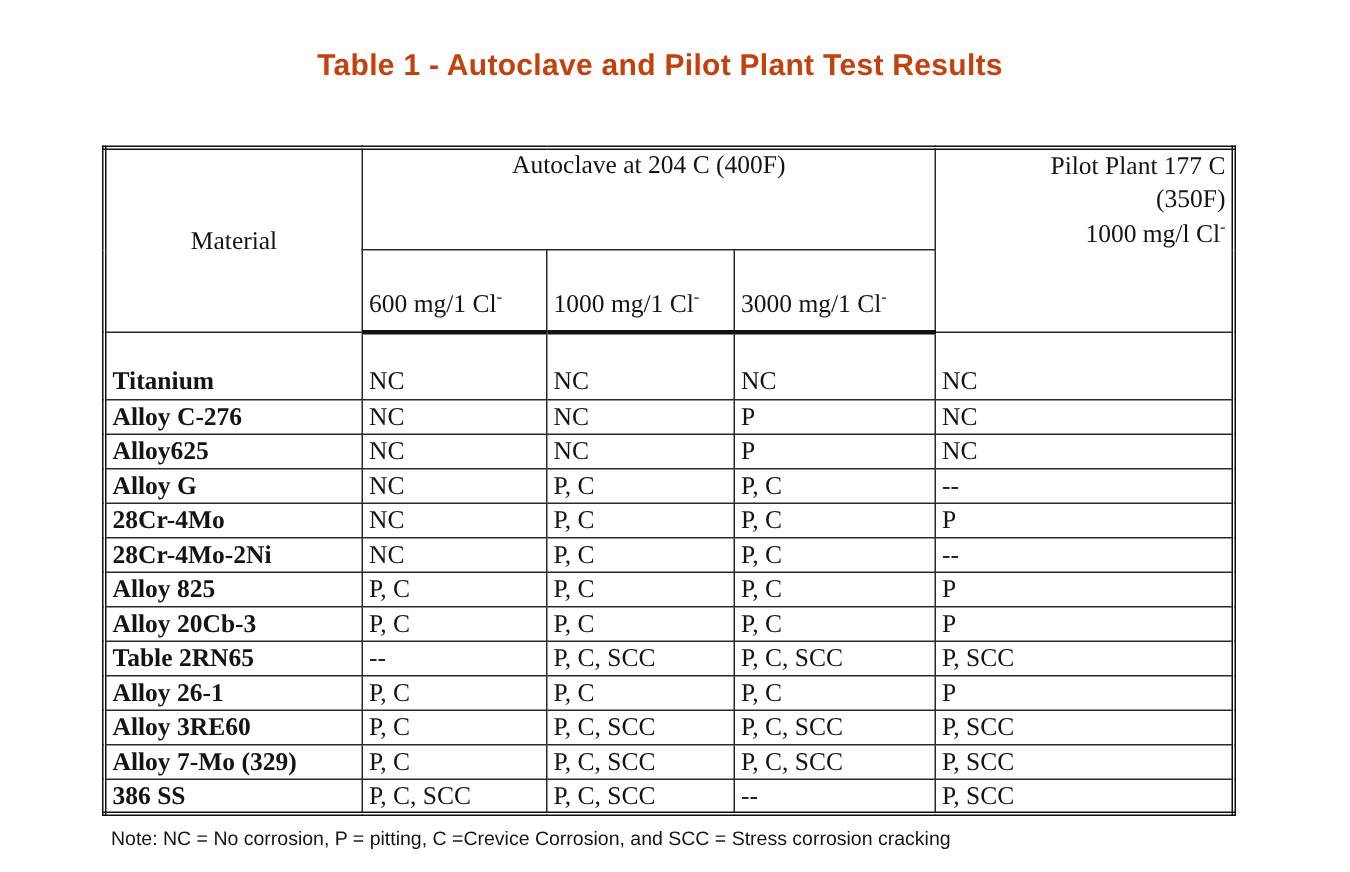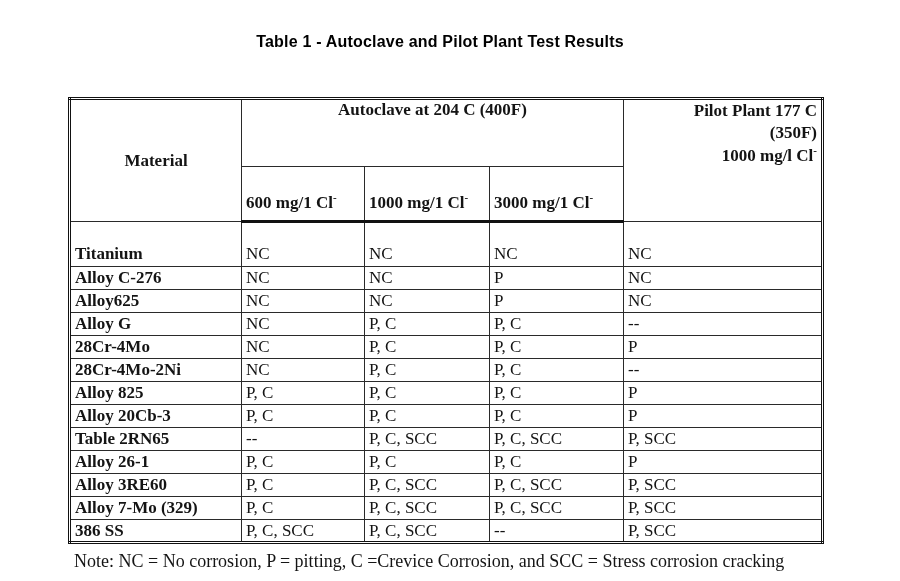--- a/index.html
+++ b/index.html
@@ -16,23 +16,23 @@
     overflow: hidden;
   }
   .doc-title {
     position: absolute;
     top: 33px;
     left: 60px;
     width: 760px;
     text-align: center;
     font-family: "Liberation Sans", sans-serif;
     font-weight: bold;
-    font-size: 16px;
+    font-size: 20px;
     letter-spacing: 0.2px;
-    color: #000000;
+    color: #c2410c;
   }
   .table-wrap {
     position: absolute;
     left: 68px;
     top: 97px;
     width: 753px;
   }
   table.results {
     width: 100%;
     border-collapse: collapse;
@@ -44,21 +44,21 @@
   table.results td, table.results th {
     border: 1px solid #2a2a2a;
     padding: 0 4px;
     overflow: hidden;
     white-space: nowrap;
   }
   
   table.results {
     border: 3px double #111111;
   }
-  table.results th { font-weight: bold; font-size: 17px; }
+  table.results th { font-weight: normal; font-size: 17px; }
 
   th.material-head {
     text-align: center;
     vertical-align: middle;
     padding-bottom: 34px;
   }
   th.autoclave-head {
     text-align: center;
     vertical-align: top;
     padding-top: 9px;
@@ -94,22 +94,22 @@
     font-weight: bold;
   }
   td.val {
     text-align: left;
   }
   .note {
     position: absolute;
     left: 74px;
     top: 551px;
     width: 810px;
-    font-family: Liberation Serif, serif;
-    font-size: 18px;
+    font-family: Liberation Sans, sans-serif;
+    font-size: 13px;
     color: #151515;
     white-space: nowrap;
   }
 </style>
 </head>
 <body>
 
 <div class="doc-title">Table 1 - Autoclave and Pilot Plant Test Results</div>
 
 <div class="table-wrap">

